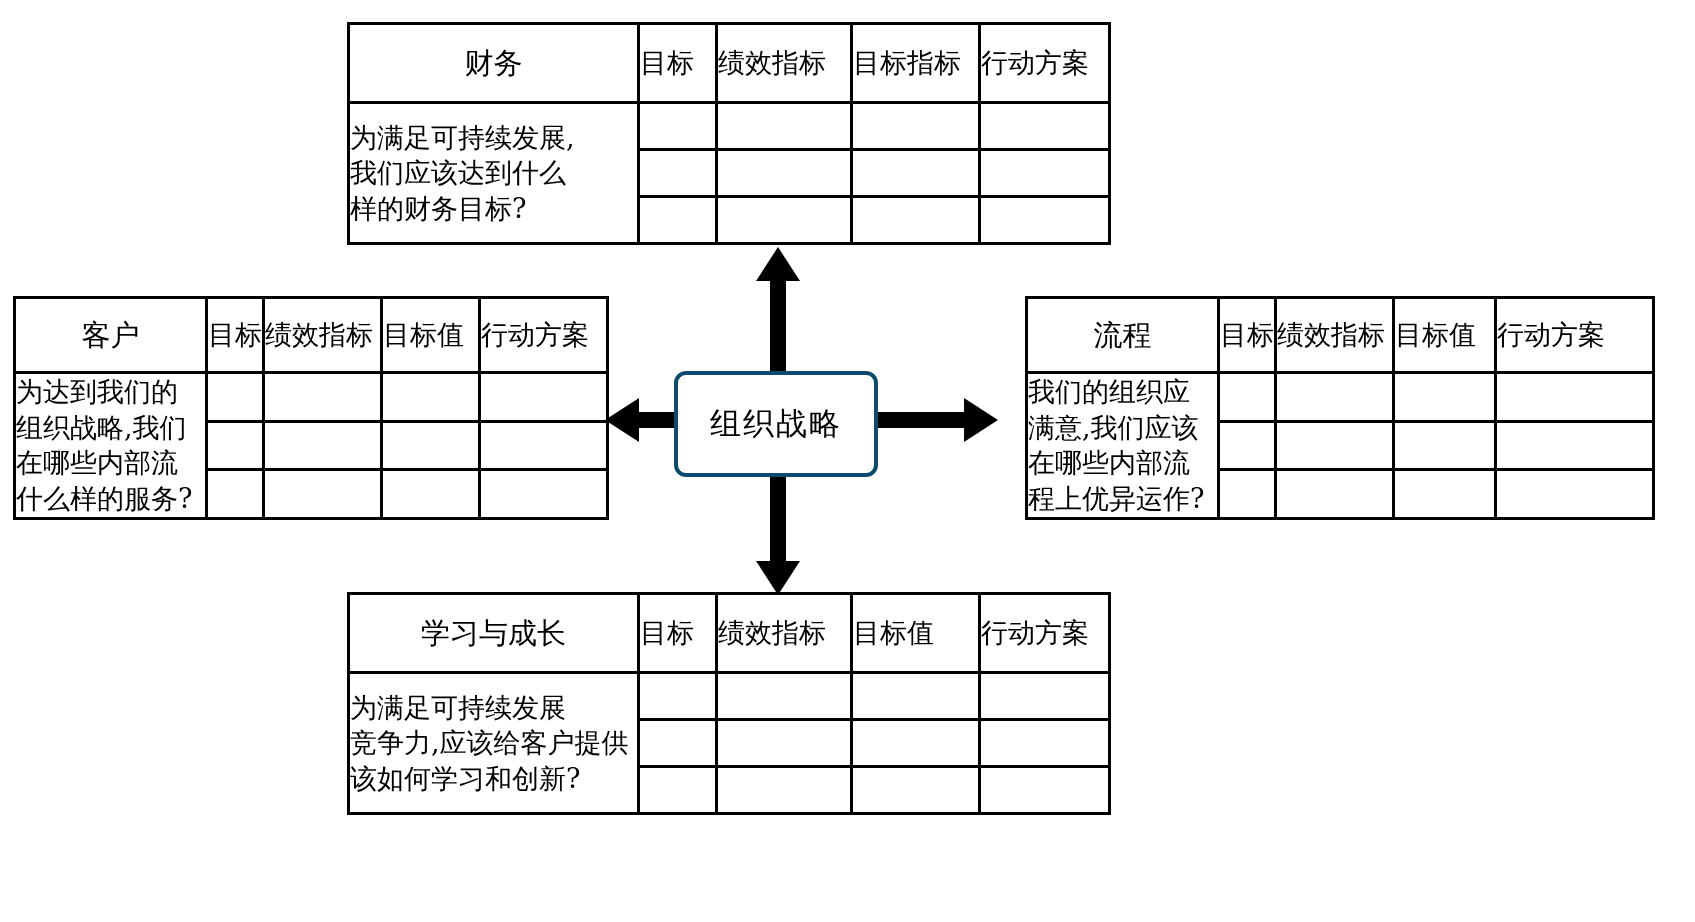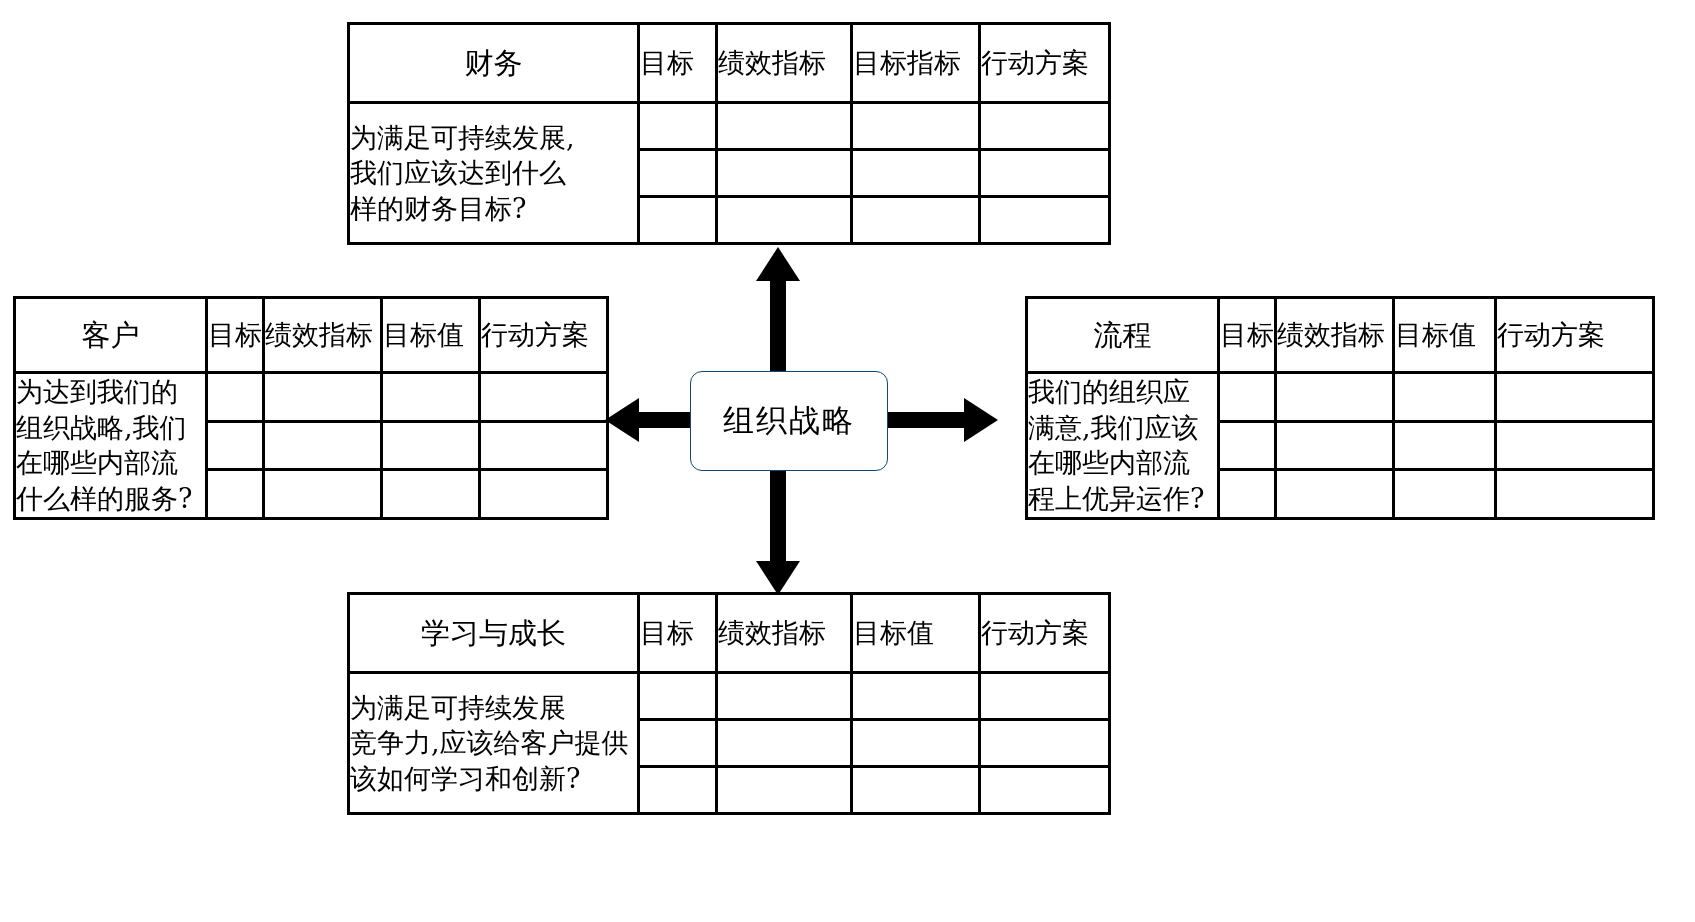--- a/index.html
+++ b/index.html
@@ -49,25 +49,25 @@
     line-height: 1.32;
     padding: 4px 3px 4px 5px;
     text-align: left;
   }
   .question-cell .q-line { display: block; white-space: nowrap; }
   .empty-cell { height: 44px; }
 
   
   #strategy-box {
     position: absolute;
-    left: 690px;
+    left: 674px;
     top: 371px;
     width: 196px;
     height: 98px;
-    border: 1px solid #0c4a6e;
+    border: 4px solid #0c4a6e;
     border-radius: 12px;
     background: #ffffff;
     display: flex;
     align-items: center;
     justify-content: center;
     font-size: 31px;
     letter-spacing: 2px;
     z-index: 5;
   }
 

